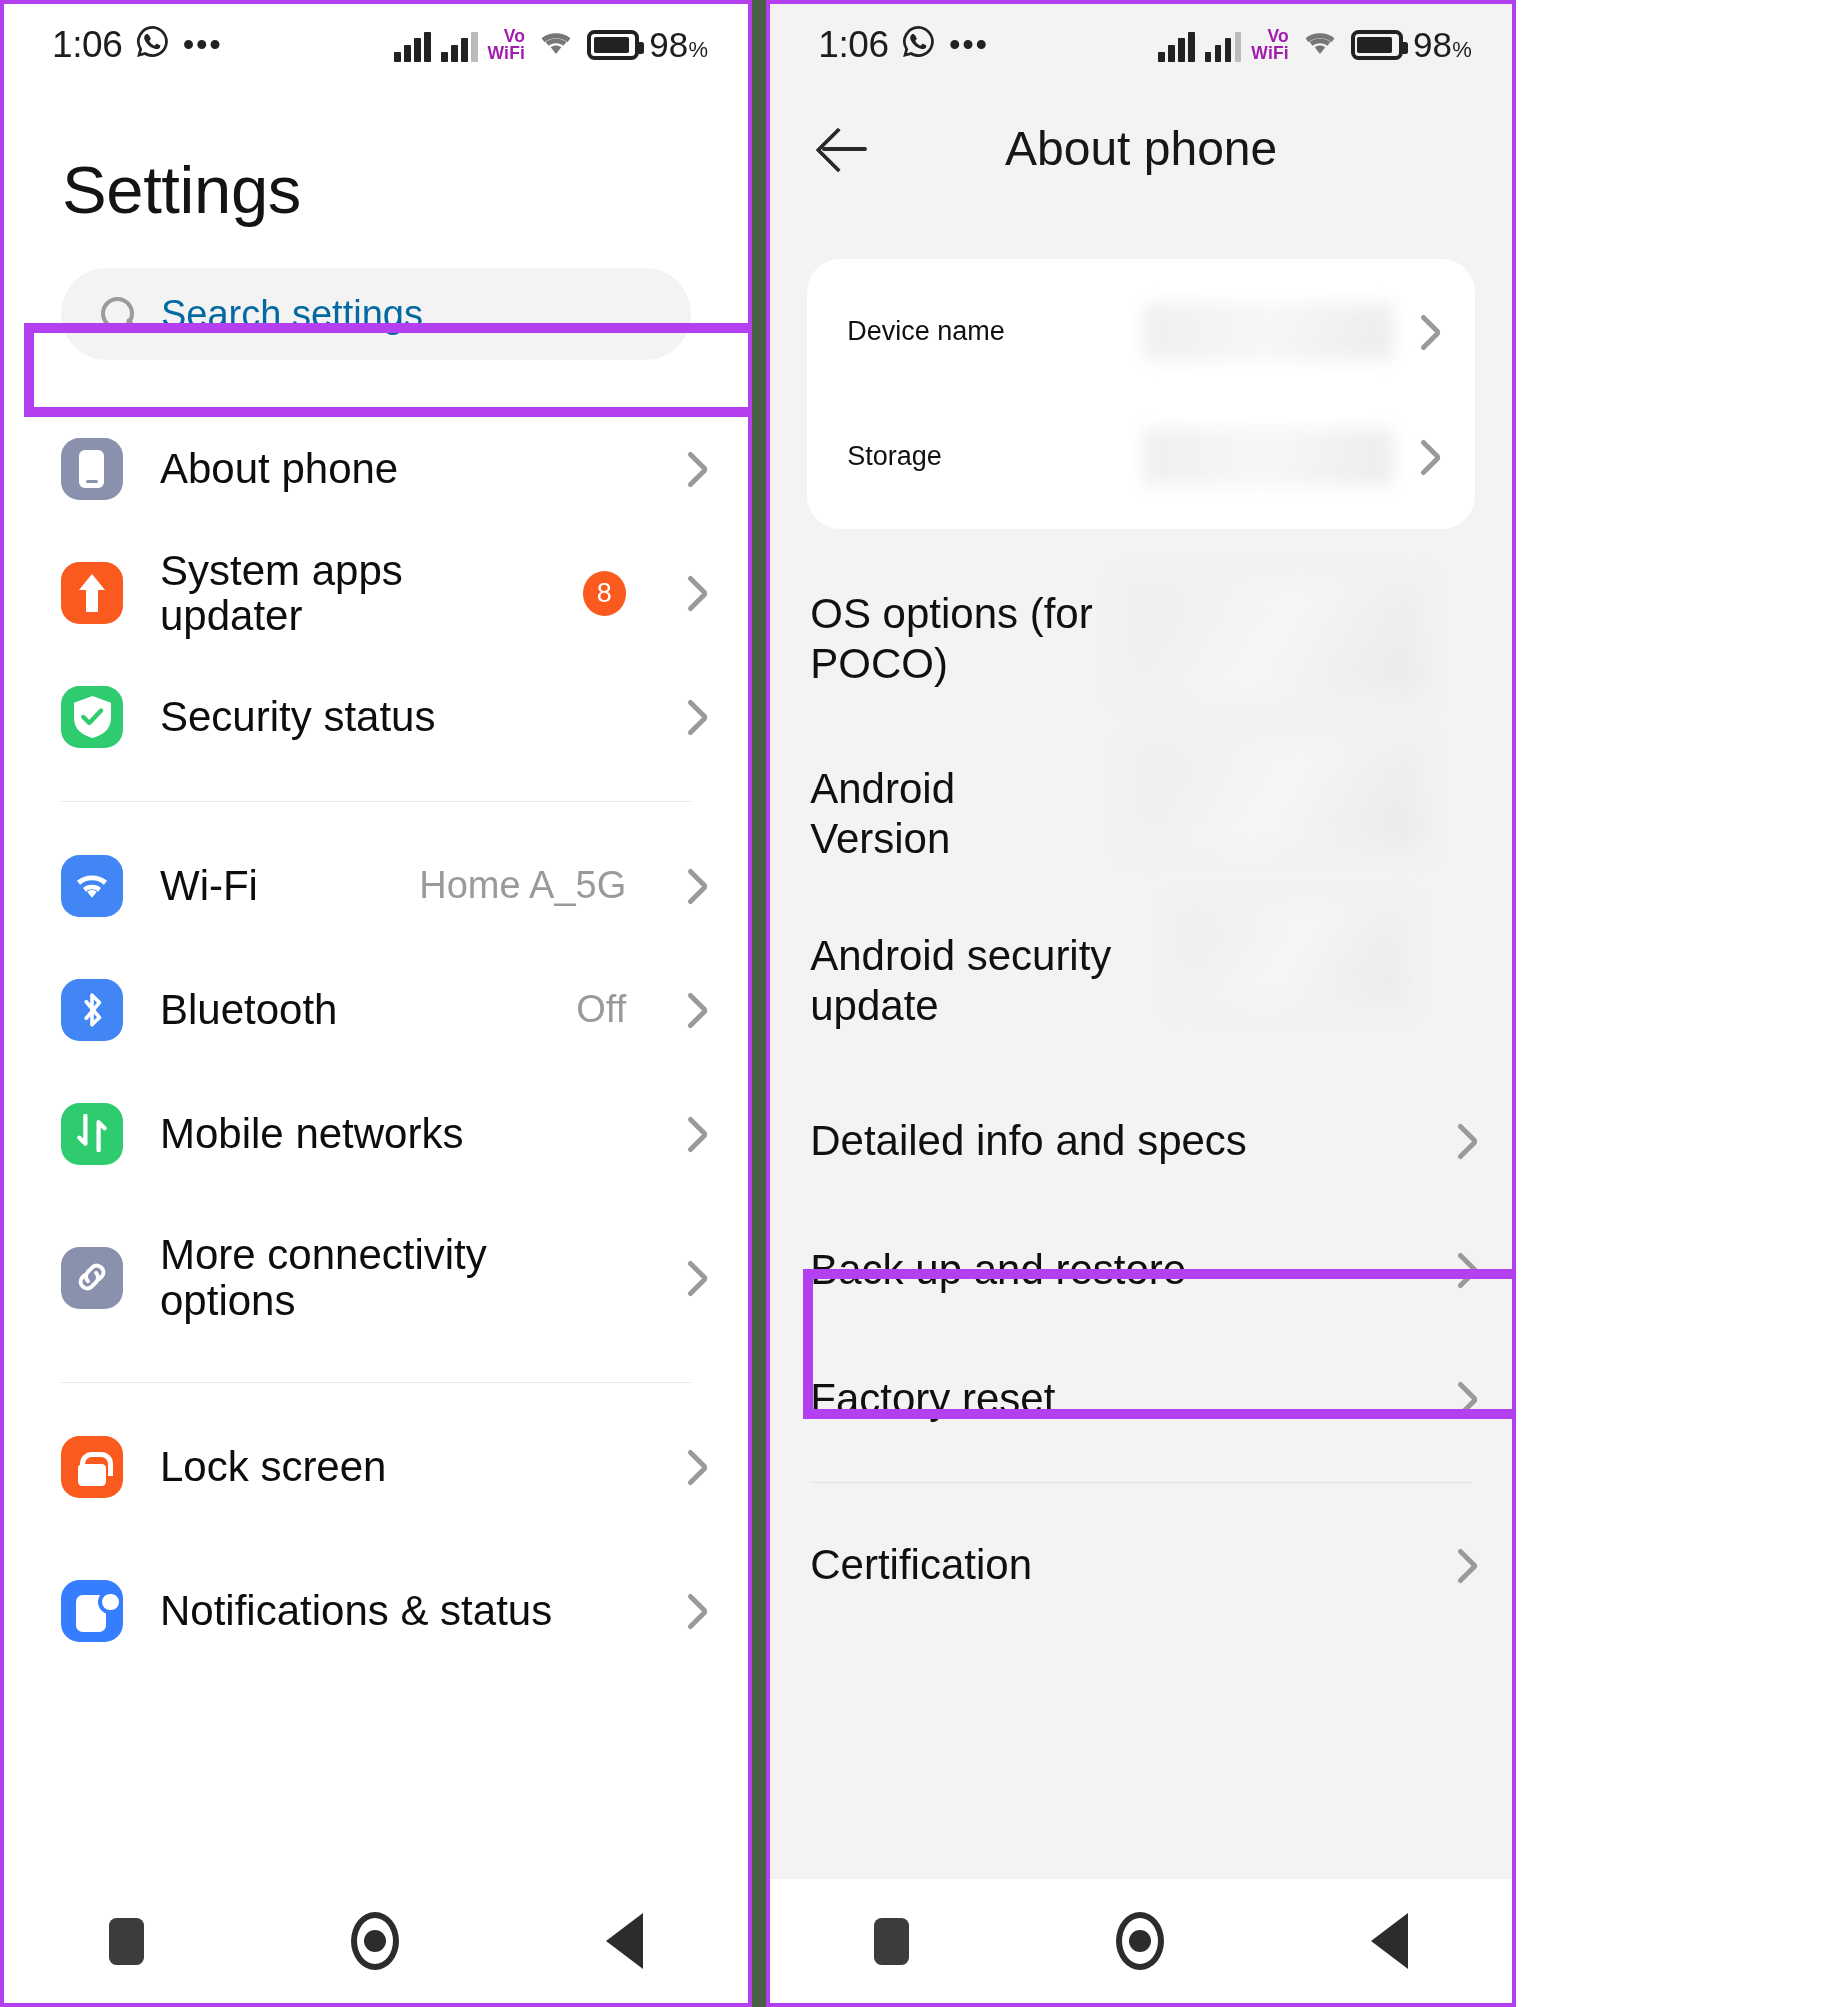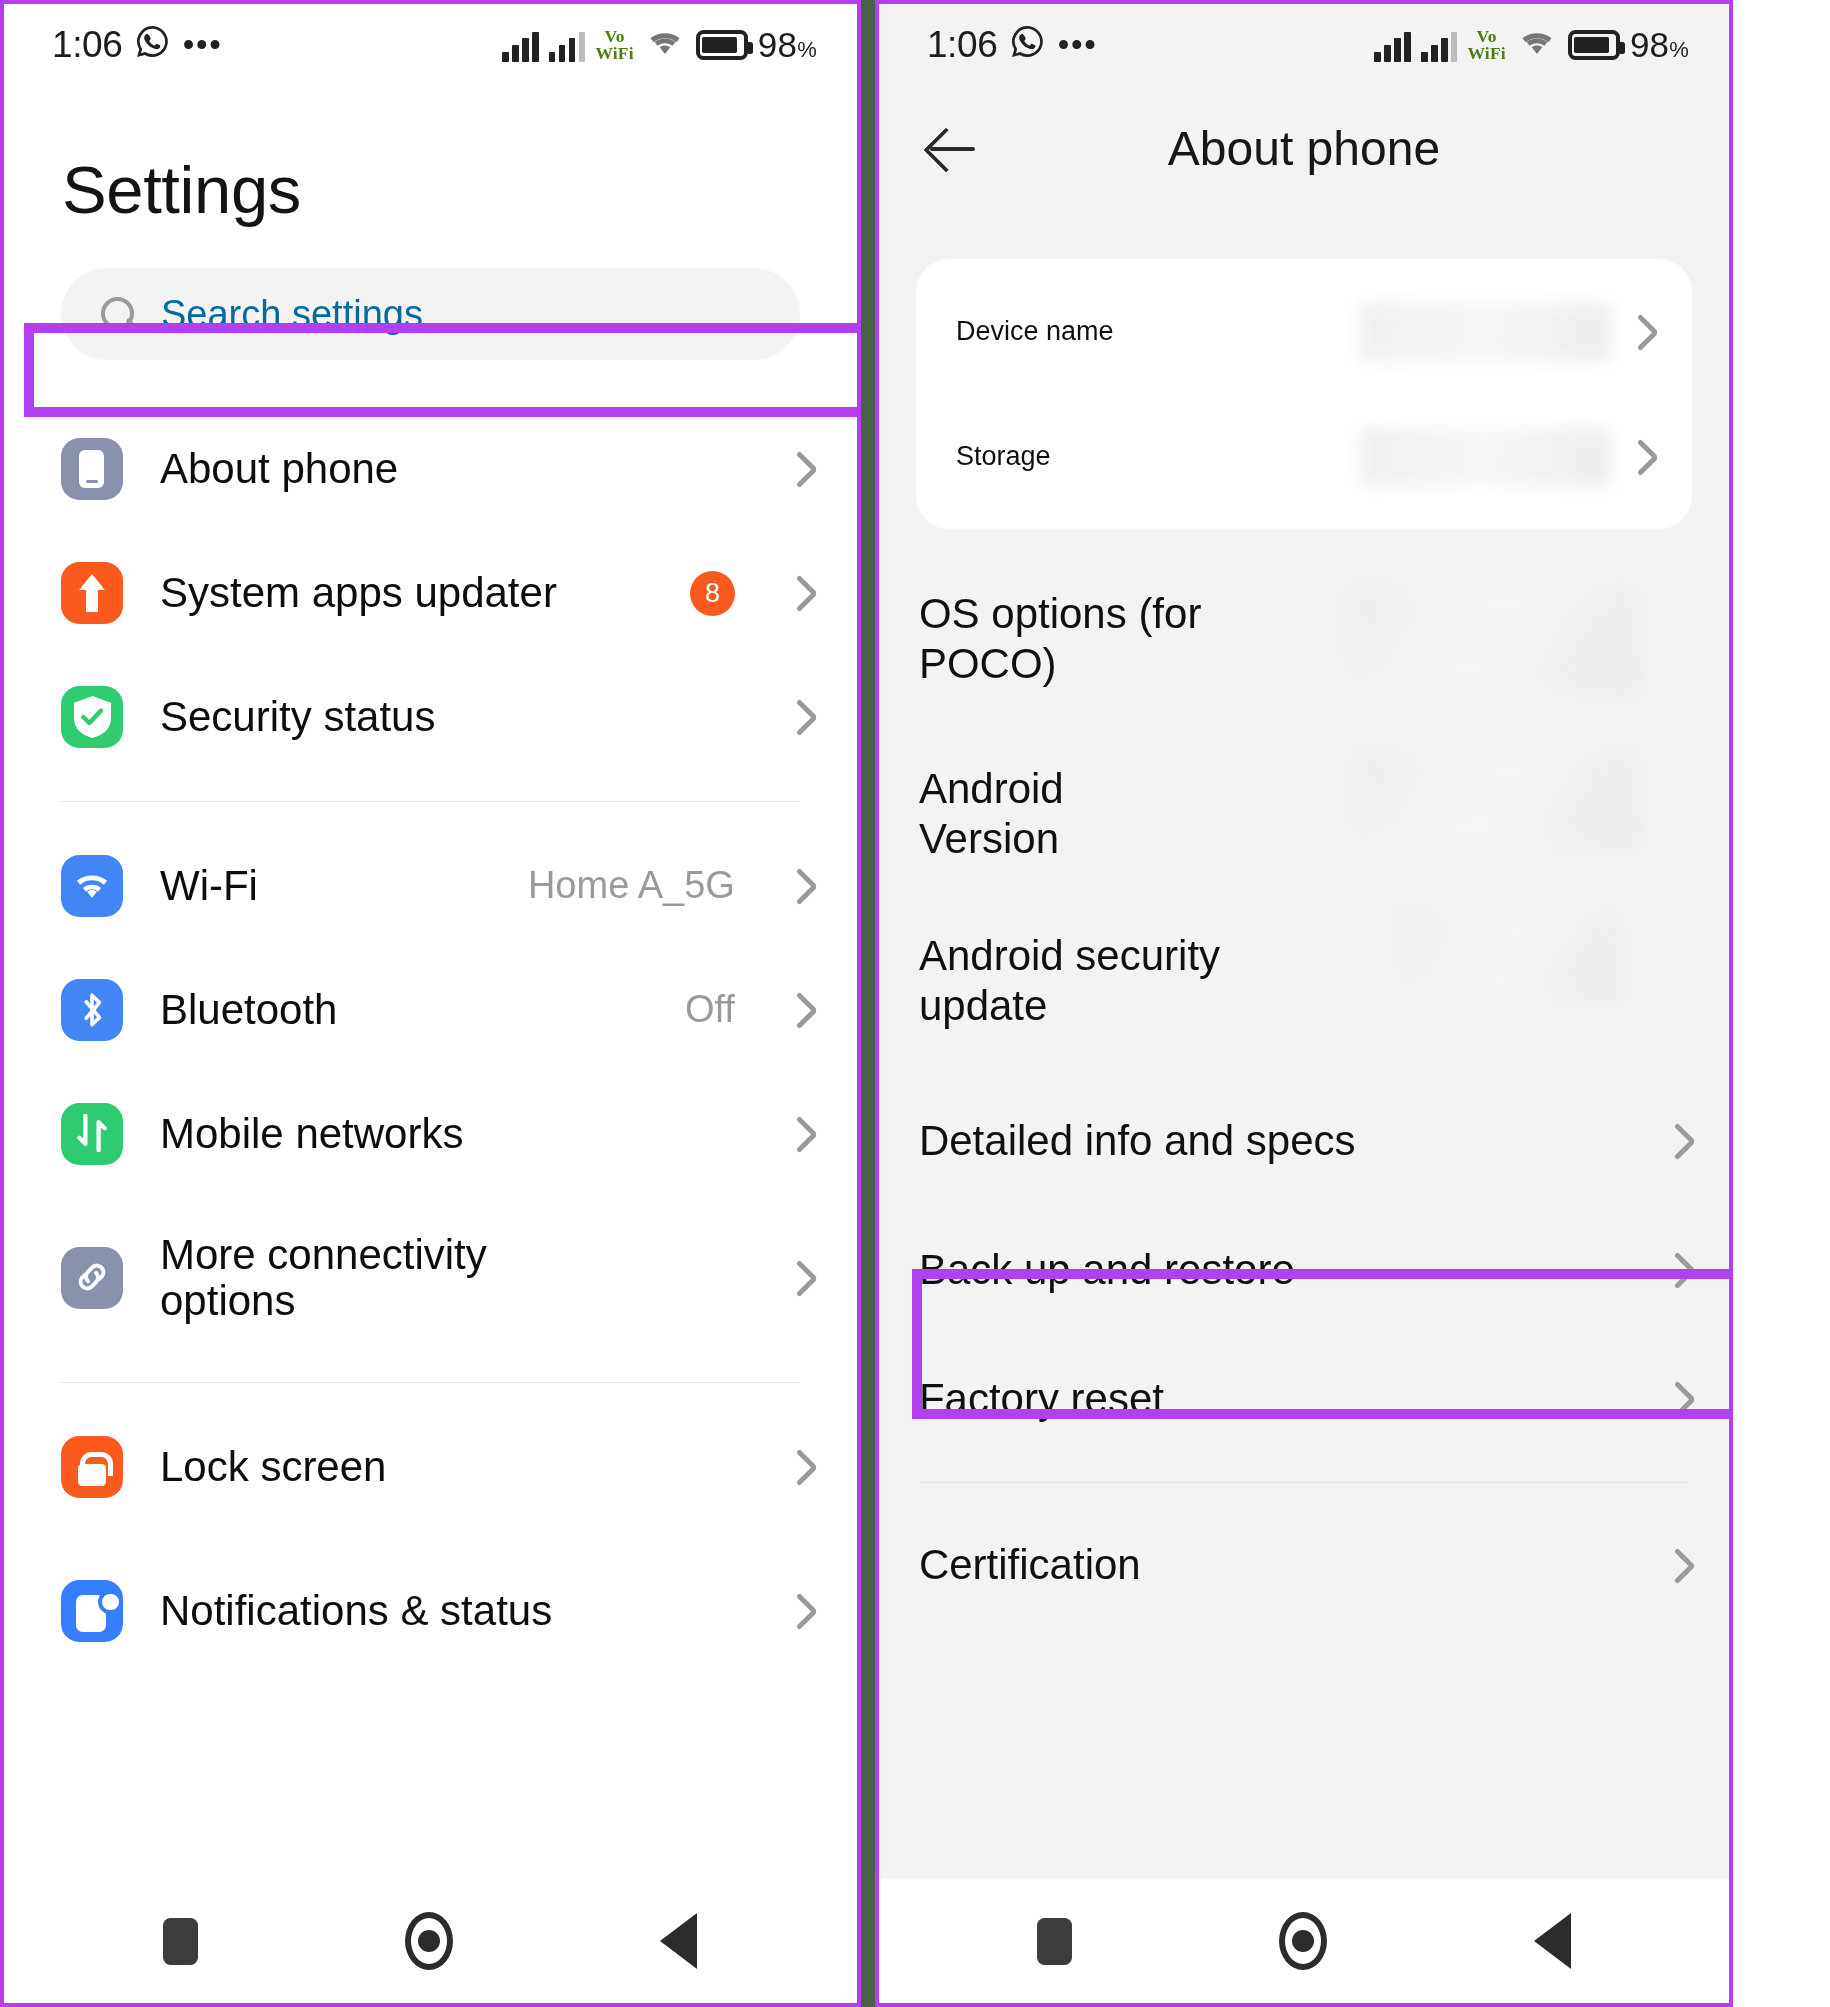--- a/index.html
+++ b/index.html
@@ -4,21 +4,21 @@
 <style>
   * { box-sizing: border-box; margin: 0; padding: 0; }
   html, body {
     width: 1831px; height: 2007px;
     background: #ffffff;
     font-family: "Liberation Sans", sans-serif;
     overflow: hidden;
   }
   .stage {
     position: relative;
-    width: 1733px; height: 2007px;
+    width: 1516px; height: 2007px;
     display: flex;
     background: #4a6148;
   }
 
   
   .panel {
     position: relative;
     height: 2007px;
     overflow: hidden;
     border: 4.2px solid #b43ff0;
@@ -41,21 +41,21 @@
   .sb-right { margin-left: auto; display: flex; align-items: center; gap: 10px; }
   .ico { display: inline-block; }
   .dots { font-size: 33px; letter-spacing: 1.7px; line-height: .7; color:#222; }
   .bars { display: flex; align-items: flex-end; gap: 3.3px; height: 33px; }
   .bars i { display:block; width: 6.7px; background:#222; border-radius:0.8px; }
   .bars i:nth-child(1){height:10px}
   .bars i:nth-child(2){height:16.7px}
   .bars i:nth-child(3){height:23.4px}
   .bars i:nth-child(4){height:30px}
   .bars.dim i:nth-child(4){background:#bcbcbc}
-  .volte { font-size: 17.5px; line-height: 17.5px; text-align: center; color:#4d7c0f; font-weight:700;font-family:Liberation Serif, serif;}
+  .volte { font-size: 17.5px; line-height: 17.5px; text-align: right; color:#a21caf; font-weight:700;}
   .batt {
     width: 52px; height: 30px; border: 4.2px solid #222; border-radius: 7.5px;
     position: relative; display:flex; align-items:center;
   }
   .batt::after{content:"";position:absolute;right:-9.2px;top:8.3px;width:5px;height:11.7px;background:#222;border-radius:0 2.5px 2.5px 0;}
   .batt b{display:block;height:16.7px;width:35px;background:#222;margin-left:2.5px;border-radius:1.7px;}
   .pct { font-size:35px; }
   .pct small{font-size:22px;}
 
   

